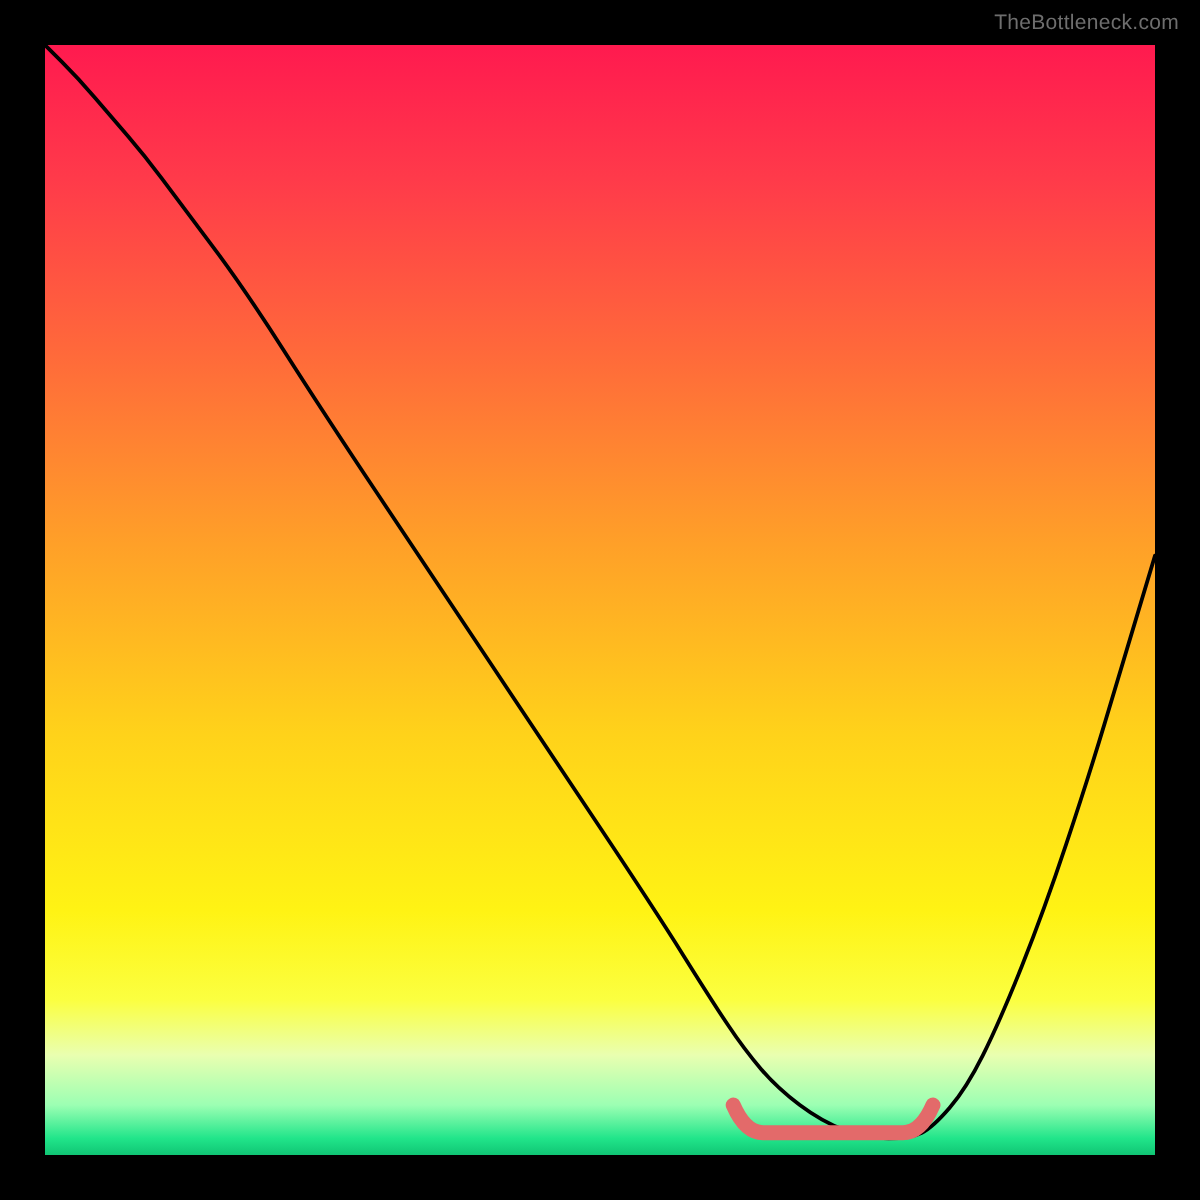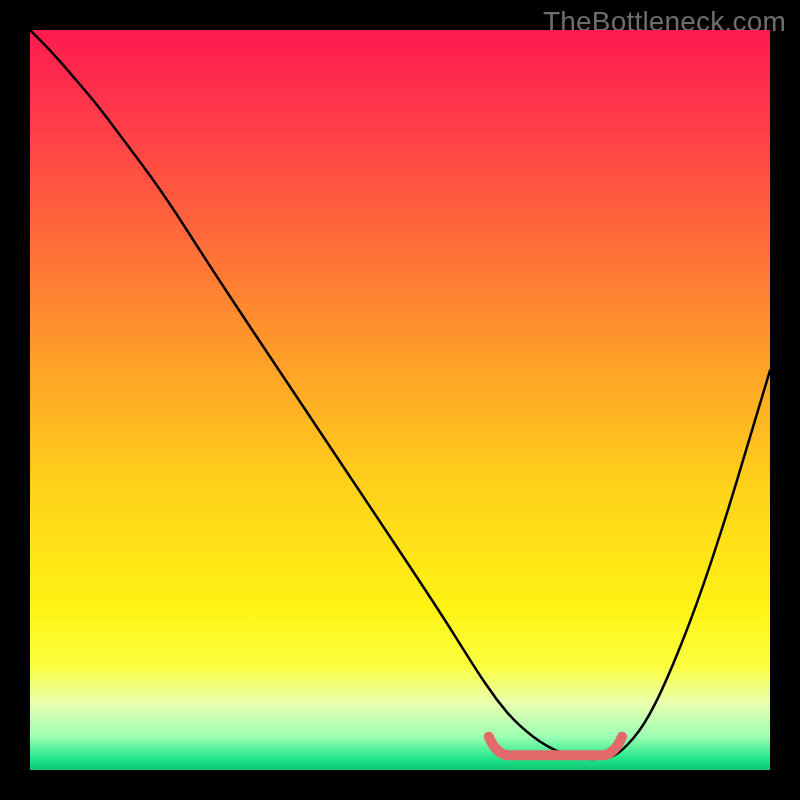--- a/index.html
+++ b/index.html
@@ -29,21 +29,21 @@
     left: 0;
     top: 0;
     width: 100%;
     height: 100%;
   }
   .watermark {
     position: absolute;
     top: 6px;
     right: 14px;
     font-family: Arial, Helvetica, sans-serif;
-    font-size: 28px;
+    font-size: 14px;
     color: #6e6e6e;
     font-weight: 500;
     letter-spacing: 0.2px;
   }
   svg.curve {
     position: absolute;
     left: 0;
     top: 0;
     width: 100%;
     height: 100%;

